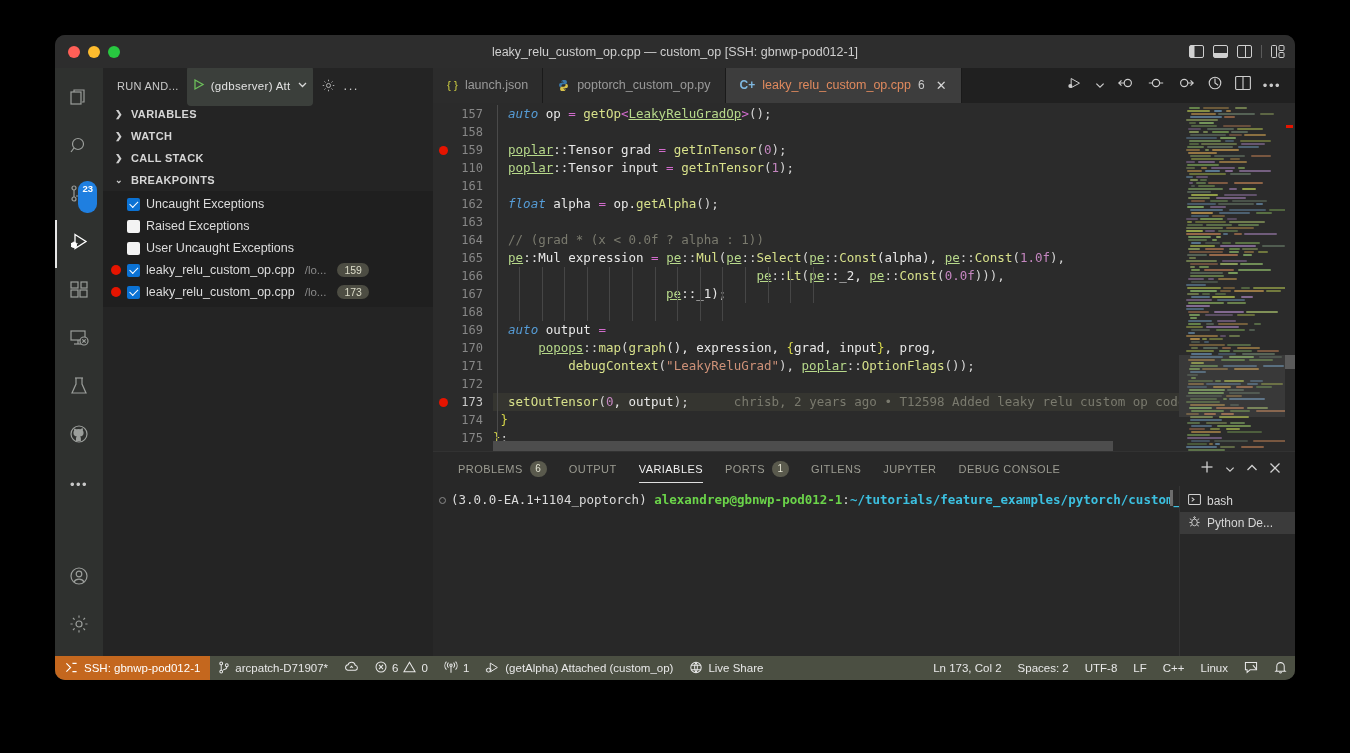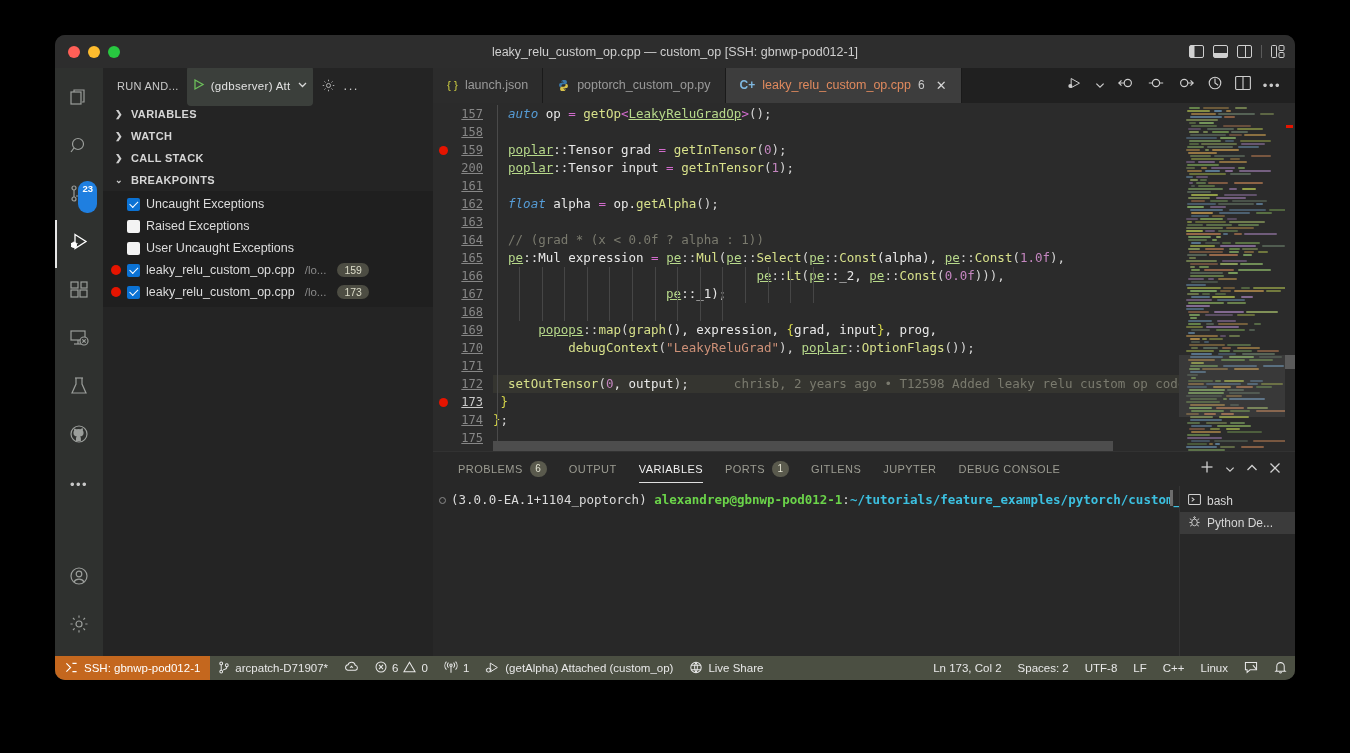--- a/index.html
+++ b/index.html
@@ -141,21 +141,21 @@
 
   
   .editor { flex: 1 1 auto; display: flex; position: relative; min-height: 0; background: #2b2b2b; overflow: hidden; }
   .gutter {
     width: 60px; flex: 0 0 60px; background: #2b2b2b;
     font-family: "DejaVu Sans Mono", monospace; font-size: 12px;
     padding-top: 2px; position: relative;
   }
   .gline {
     height: 18px; line-height: 18px; text-align: right; padding-right: 10px;
-    color: #878787; position: relative; text-decoration: underline;
+    color: #878787; position: relative;
   }
   .gline .gbp {
     position: absolute; left: 6px; top: 5px; width: 9px; height: 9px;
     border-radius: 50%; background: #e51400;
   }
   .gline.cur { color: #c9c9c9; }
 
   .codearea {
     flex: 1 1 auto; position: relative; overflow: hidden;
     font-family: "DejaVu Sans Mono", monospace; font-size: 12.5px;
@@ -536,21 +536,21 @@
             </span>
             <span class="dots-h">•••</span>
           </div>
         </div>
 
         <div class="editor">
           <div class="gutter">
             <div class="gline">157</div>
             <div class="gline">158</div>
             <div class="gline"><span class="gbp"></span><span>159</span></div>
-            <div class="gline">200</div>
+            <div class="gline">110</div>
             <div class="gline">161</div>
             <div class="gline">162</div>
             <div class="gline">163</div>
             <div class="gline">164</div>
             <div class="gline">165</div>
             <div class="gline">166</div>
             <div class="gline">167</div>
             <div class="gline">168</div>
             <div class="gline">169</div>
             <div class="gline">170</div>
@@ -568,20 +568,21 @@
               <div class="cline"><span class="t-plain">  </span><span class="t-ns">poplar</span><span class="t-var">::Tensor grad </span><span class="t-eq">=</span><span class="t-plain"> </span><span class="t-func">getInTensor</span><span class="t-punct">(</span><span class="t-num">0</span><span class="t-punct">);</span></div>
               <div class="cline"><span class="t-plain">  </span><span class="t-ns">poplar</span><span class="t-var">::Tensor input </span><span class="t-eq">=</span><span class="t-plain"> </span><span class="t-func">getInTensor</span><span class="t-punct">(</span><span class="t-num">1</span><span class="t-punct">);</span></div>
               <div class="cline"></div>
               <div class="cline"><span class="t-plain">  </span><span class="t-ital">float</span><span class="t-var"> alpha </span><span class="t-eq">=</span><span class="t-var"> op.</span><span class="t-func">getAlpha</span><span class="t-punct">();</span></div>
               <div class="cline"></div>
               <div class="cline"><span class="t-blame">  // (grad * (x &lt; 0.0f ? alpha : 1))</span></div>
               <div class="cline"><span class="t-plain">  </span><span class="t-ns">pe</span><span class="t-var">::Mul expression </span><span class="t-eq">=</span><span class="t-plain"> </span><span class="t-ns">pe</span><span class="t-punct">::</span><span class="t-func">Mul</span><span class="t-punct">(</span><span class="t-ns">pe</span><span class="t-punct">::</span><span class="t-func">Select</span><span class="t-punct">(</span><span class="t-ns">pe</span><span class="t-punct">::</span><span class="t-func">Const</span><span class="t-var">(alpha), </span><span class="t-ns">pe</span><span class="t-punct">::</span><span class="t-func">Const</span><span class="t-punct">(</span><span class="t-num">1.0f</span><span class="t-punct">),</span></div>
               <div class="cline"><span class="t-plain">                                   </span><span class="t-ns">pe</span><span class="t-punct">::</span><span class="t-func">Lt</span><span class="t-punct">(</span><span class="t-ns">pe</span><span class="t-var">::_2, </span><span class="t-ns">pe</span><span class="t-punct">::</span><span class="t-func">Const</span><span class="t-punct">(</span><span class="t-num">0.0f</span><span class="t-punct">))),</span></div>
               <div class="cline"><span class="t-plain">                       </span><span class="t-ns">pe</span><span class="t-var">::_1);</span></div>
               <div class="cline"></div>
+              <div class="cline"><span class="t-plain">  </span><span class="t-ital">auto</span><span class="t-var"> output </span><span class="t-eq">=</span></div>
               <div class="cline"><span class="t-plain">      </span><span class="t-ns">popops</span><span class="t-punct">::</span><span class="t-func">map</span><span class="t-punct">(</span><span class="t-func">graph</span><span class="t-var">(), expression, </span><span class="t-brace">{</span><span class="t-var">grad, input</span><span class="t-brace">}</span><span class="t-var">, prog,</span></div>
               <div class="cline"><span class="t-plain">          </span><span class="t-func">debugContext</span><span class="t-punct">(</span><span class="t-str">"LeakyReluGrad"</span><span class="t-punct">), </span><span class="t-ns">poplar</span><span class="t-punct">::</span><span class="t-func">OptionFlags</span><span class="t-punct">());</span></div>
               <div class="cline"></div>
               <div class="cline hl"><span class="t-plain">  </span><span class="t-func">setOutTensor</span><span class="t-punct">(</span><span class="t-num">0</span><span class="t-var">, output</span><span class="t-punct">);</span><span class="t-blame">      chrisb, 2 years ago • T12598 Added leaky relu custom op code examp</span></div>
               <div class="cline"><span class="t-plain"> </span><span class="t-brace">}</span></div>
               <div class="cline"><span class="t-brace">}</span><span class="t-punct">;</span></div>
               <div class="cline"></div>
               <div style="position: absolute; width: 1px; background: rgb(70, 70, 70); height: 18px; left: 26px; top: 164px;"></div>
               <div style="position: absolute; width: 1px; background: rgb(70, 70, 70); height: 18px; left: 48.6px; top: 164px;"></div>
               <div style="position: absolute; width: 1px; background: rgb(70, 70, 70); height: 18px; left: 71.2px; top: 164px;"></div>

